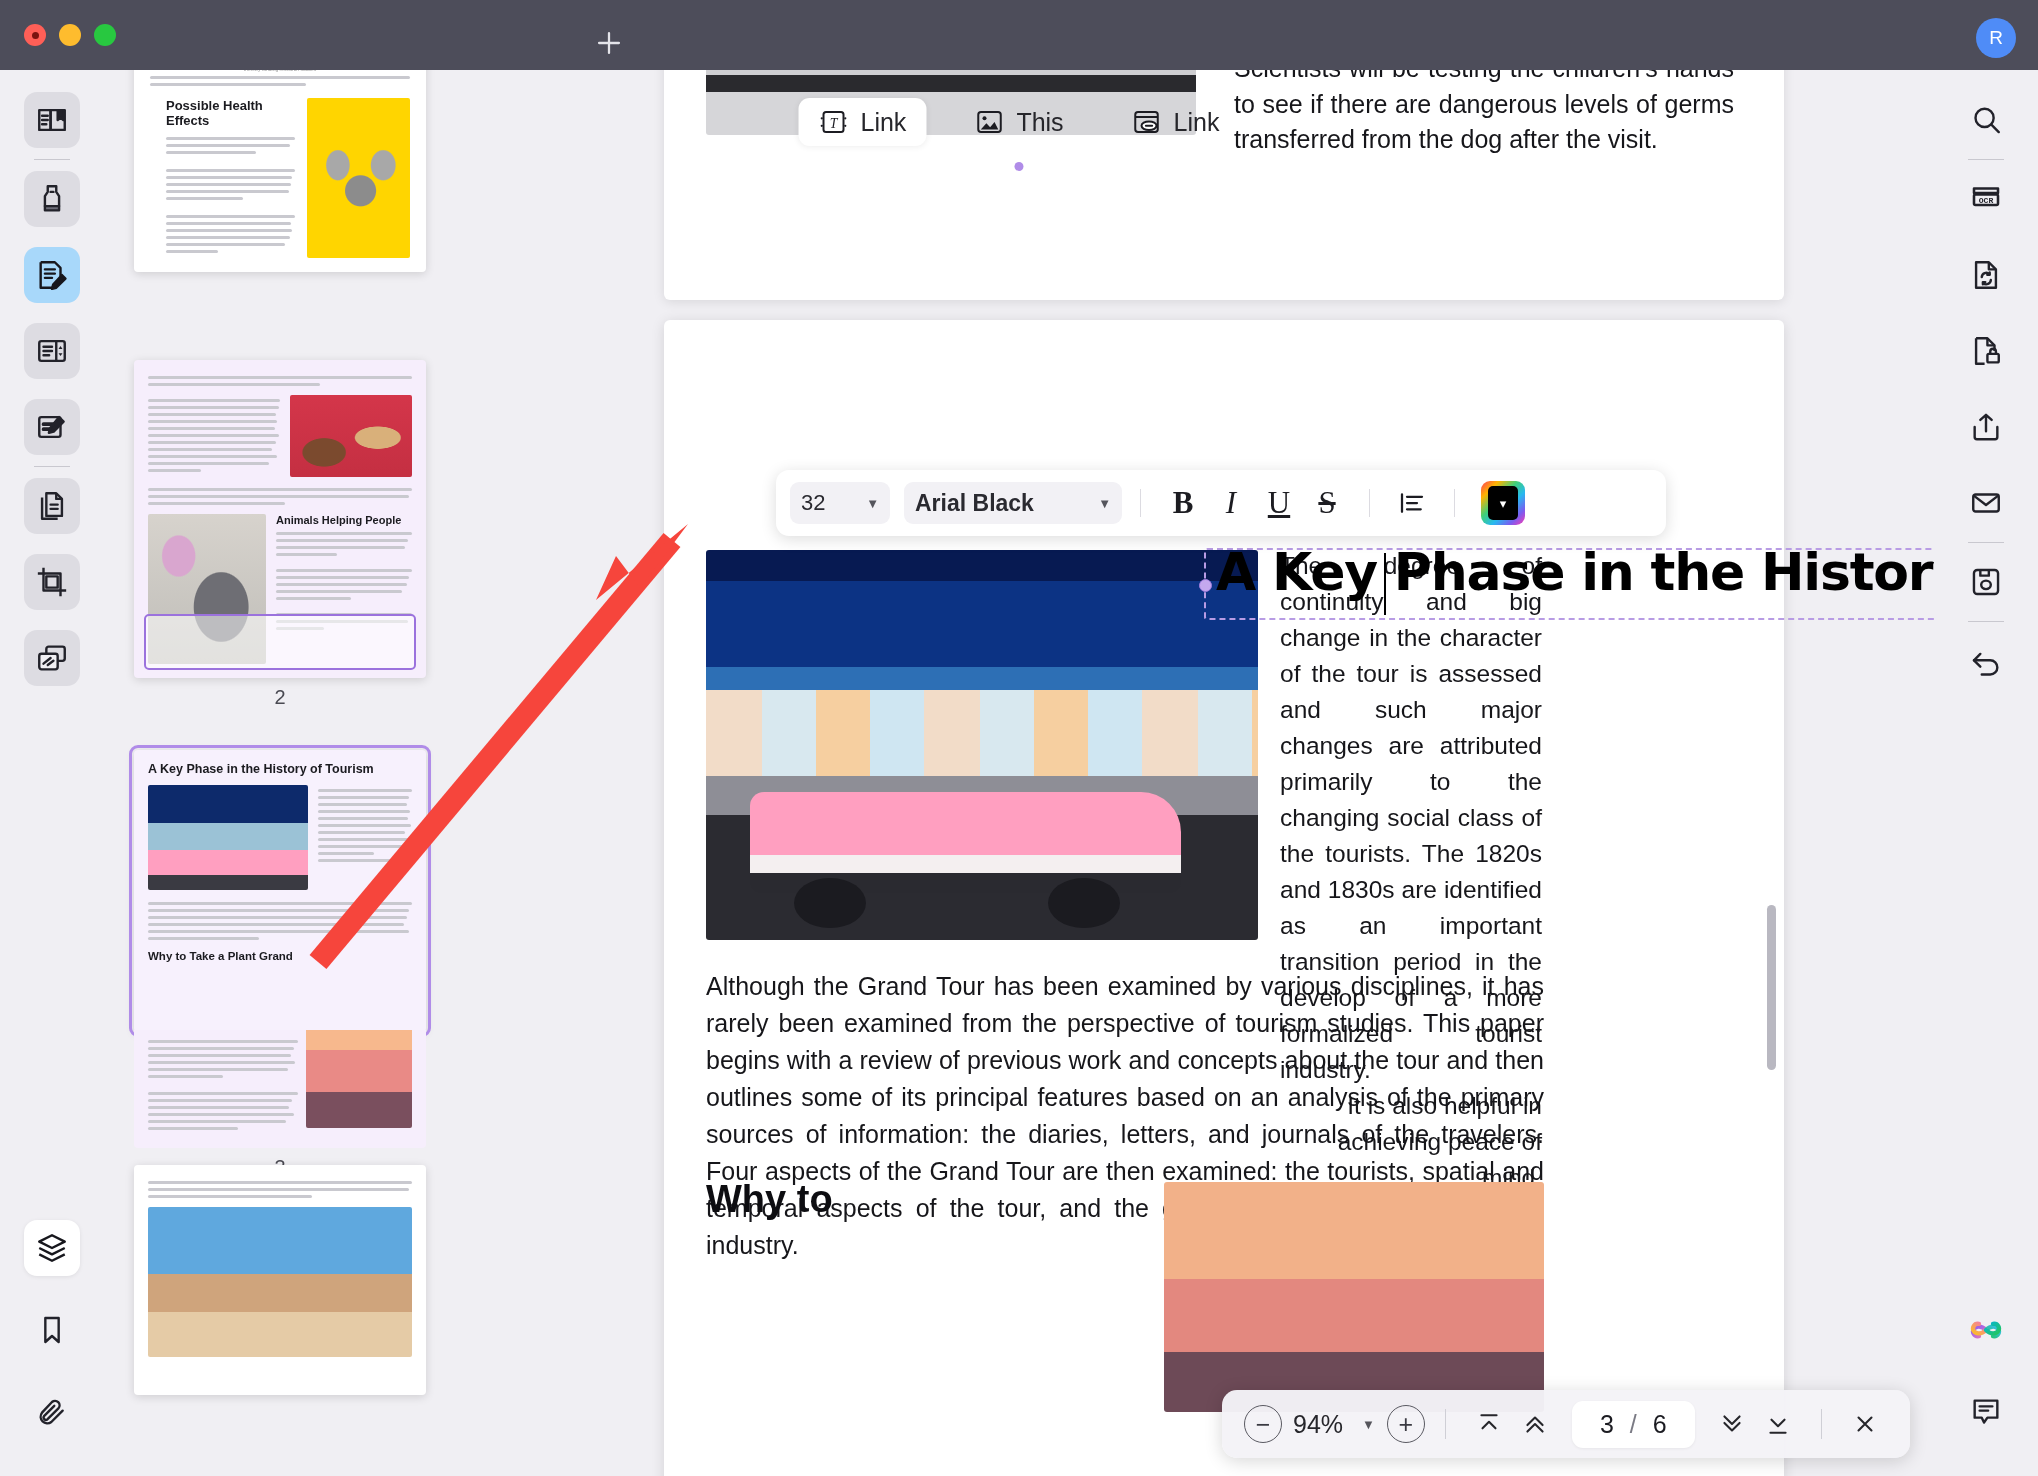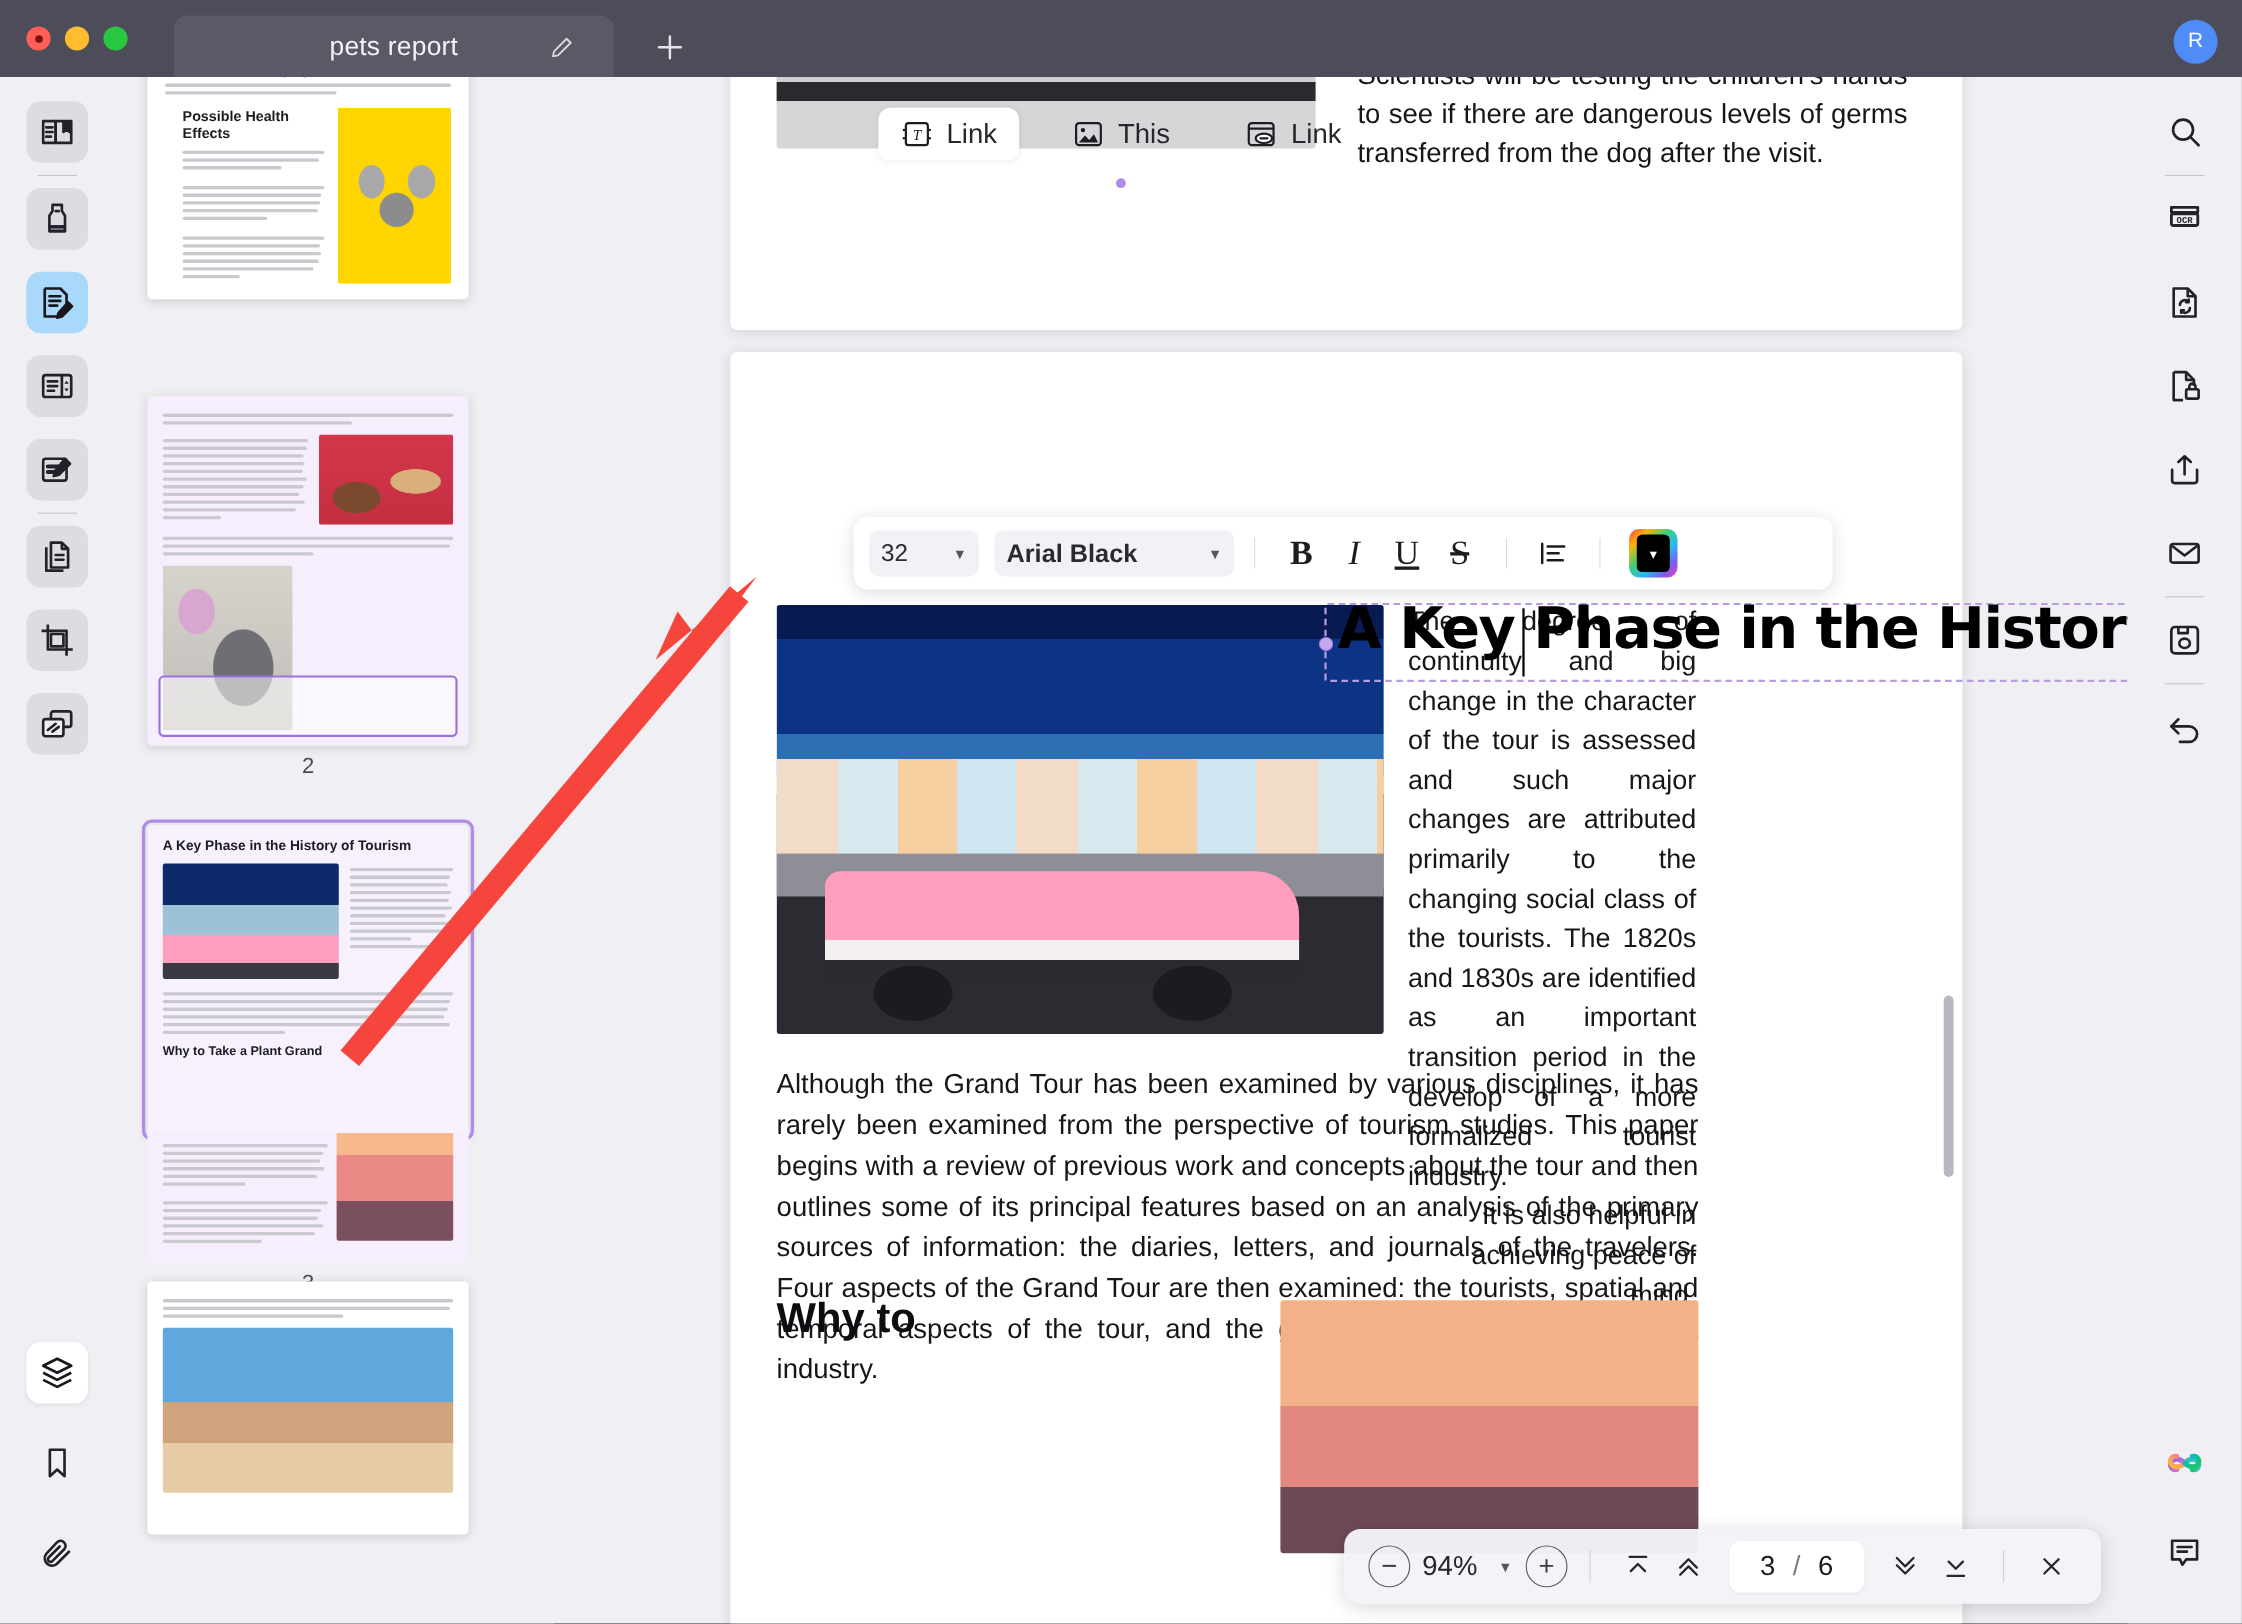--- a/index.html
+++ b/index.html
@@ -257,28 +257,20 @@
 
 <div class="app">
 
   <div class="titlebar">
     <div class="traffic">
       <div class="light l-red"></div>
       <div class="light l-yellow"></div>
       <div class="light l-green"></div>
     </div>
 
-    <div class="tab">
-      <span class="tab-title">pets report</span>
-      <span class="tab-pencil">
-        <svg class="ic" width="22" height="22" viewBox="0 0 24 24" fill="none" stroke="#d9d9e0" stroke-width="1.9" stroke-linecap="round" stroke-linejoin="round">
-          <path d="M16.5 3.5l4 4L8 20l-5 1 1-5z"></path>
-        </svg>
-      </span>
-    </div>
 
     <div class="plus-btn">
       <svg class="ic" width="34" height="34" viewBox="0 0 24 24" fill="none" stroke="#e4e4ea" stroke-width="1.6" stroke-linecap="round">
         <path d="M12 5v14M5 12h14"></path>
       </svg>
     </div>
 
     <div class="avatar">R</div>
   </div>
 
@@ -446,20 +438,37 @@
           </div>
           <div style="height:7px"></div>
           <div class="tline" style="width:100%"></div>
             <div class="tline" style="width:99%"></div>
             <div class="tline" style="width:52%"></div>
           <div style="display:flex;gap:10px;margin-top:9px;">
             <div class="t-img" style="width:118px;height:150px;background:
                radial-gradient(ellipse at 62% 62%, #6e6e74 0 26%, transparent 27%),
                radial-gradient(ellipse at 26% 28%, #d9a6cf 0 13%, transparent 14%),
                linear-gradient(#d7d3cd,#bfbdb8);"></div>
+            <div style="flex:1;">
+              <div class="t-head" style="font-size:11px;margin-bottom:6px;">Animals Helping People</div>
+              <div class="tline" style="width:100%"></div>
+                <div class="tline" style="width:97%"></div>
+                <div class="tline" style="width:95%"></div>
+                <div class="tline" style="width:45%"></div>
+              <div style="height:5px"></div>
+              <div class="tline" style="width:100%"></div>
+                <div class="tline" style="width:98%"></div>
+                <div class="tline" style="width:96%"></div>
+                <div class="tline" style="width:93%"></div>
+                <div class="tline" style="width:55%"></div>
+              <div style="height:5px"></div>
+              <div class="tline" style="width:100%"></div>
+                <div class="tline" style="width:97%"></div>
+                <div class="tline" style="width:35%"></div>
+            </div>
           </div>
           <div style="position:absolute;left:10px;right:10px;bottom:8px;height:56px;border:2px solid #9b72dd;border-radius:5px;background:rgba(255,255,255,.55);"></div>
         </div>
         <div class="thumb-num">2</div>
       </div>
 
       <div class="thumb-item" style="top:680px;">
         <div class="thumb-page sel" style="height:282px;padding:12px 14px;">
           <div class="t-head" style="font-size:12.5px;margin-bottom:9px;">A Key Phase in the History of Tourism</div>
           <div style="display:flex;gap:10px;">

